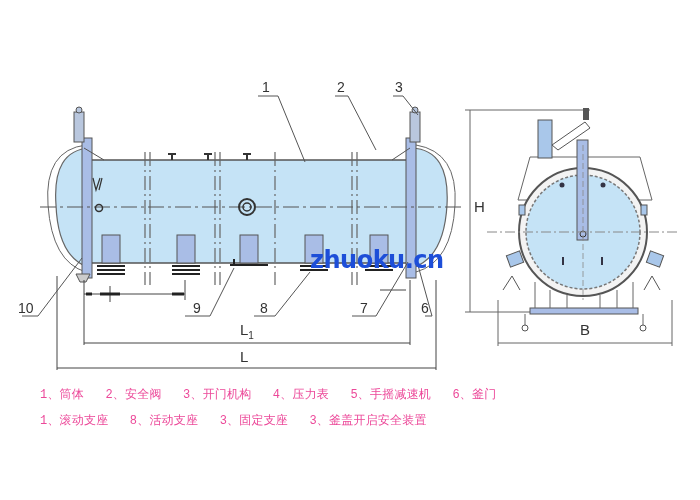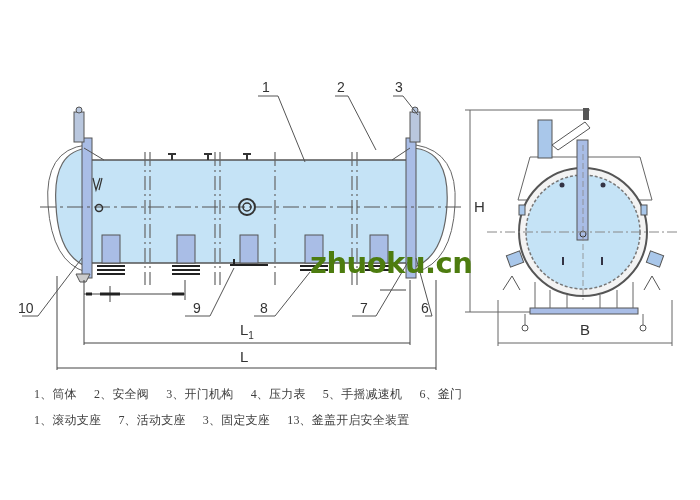--- a/index.html
+++ b/index.html
@@ -1,27 +1,27 @@
 <!DOCTYPE html>
 <html><head>
   <meta charset="utf-8">
   <style>
     html, body { margin: 0; padding: 0; background: #ffffff; }
     body { width: 700px; height: 500px; position: relative; overflow: hidden;
            font-family: "DejaVu Sans", sans-serif; }
     #canvas { position: absolute; left: 0; top: 0; width: 700px; height: 500px; }
     .lbl { font-family: "Liberation Sans", sans-serif; font-size: 14px; fill: #333; }
     .dim { font-family: "Liberation Sans", sans-serif; font-size: 15px; fill: #333; }
-    .legend { position: absolute; left: 34px; font-size: 12px; color: #404040;
-              font-family: Liberation Serif, serif; letter-spacing: 0.2px; white-space: nowrap; }
+    .legend { position: absolute; left: 40px; font-size: 12px; color: #ec4899;
+              font-family: Liberation Mono, monospace; letter-spacing: 0.2px; white-space: nowrap; }
     .legend span { margin-right: 14px; }
     #legend-row-1 { top: 386px; }
     #legend-row-2 { top: 412px; }
     .watermark { position: absolute; left: 310px; top: 246px; font-family: "DejaVu Sans", sans-serif;
-                 font-weight: bold; font-size: 29px; color: #4d7c0f; letter-spacing: -0.5px; }
+                 font-weight: bold; font-size: 24px; color: #1d4ed8; letter-spacing: -0.5px; }
   </style>
 </head>
 <body>
 
 <svg id="canvas" viewBox="0 0 700 500" xmlns="http://www.w3.org/2000/svg">
 
   <g>
 
     <path d="M 90 148 Q 52 150 56 205 Q 58 258 90 268 Z" fill="#c5e3f6" stroke="#666" stroke-width="1.2"></path>
     <path d="M 86 145 Q 44 150 48 205 Q 52 262 86 272" fill="none" stroke="#666" stroke-width="1"></path>
@@ -201,18 +201,18 @@
 <div class="legend" id="legend-row-1">
   <span>1、筒体</span>
   <span>2、安全阀</span>
   <span>3、开门机构</span>
   <span>4、压力表</span>
   <span>5、手摇减速机</span>
   <span>6、釜门</span>
 </div>
 <div class="legend" id="legend-row-2">
   <span>1、滚动支座</span>
-  <span>7、活动支座</span>
+  <span>8、活动支座</span>
   <span>3、固定支座</span>
-  <span>13、釜盖开启安全装置</span>
+  <span>3、釜盖开启安全装置</span>
 </div>
 
 <div class="watermark">zhuoku.cn</div>
 
 </body></html>

